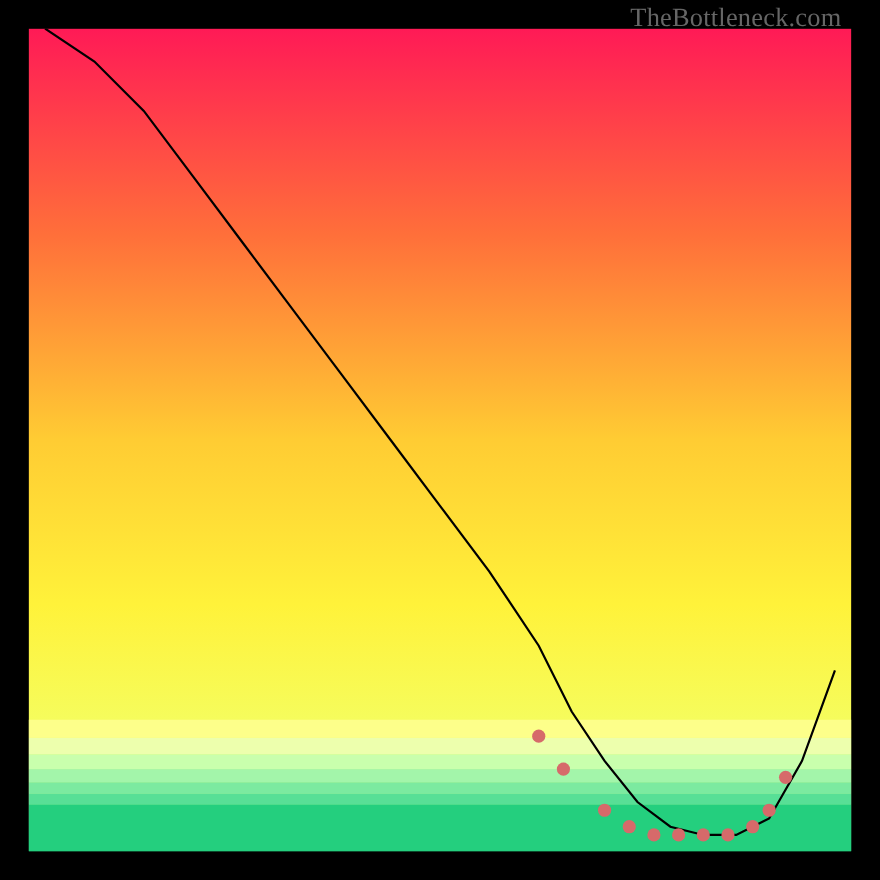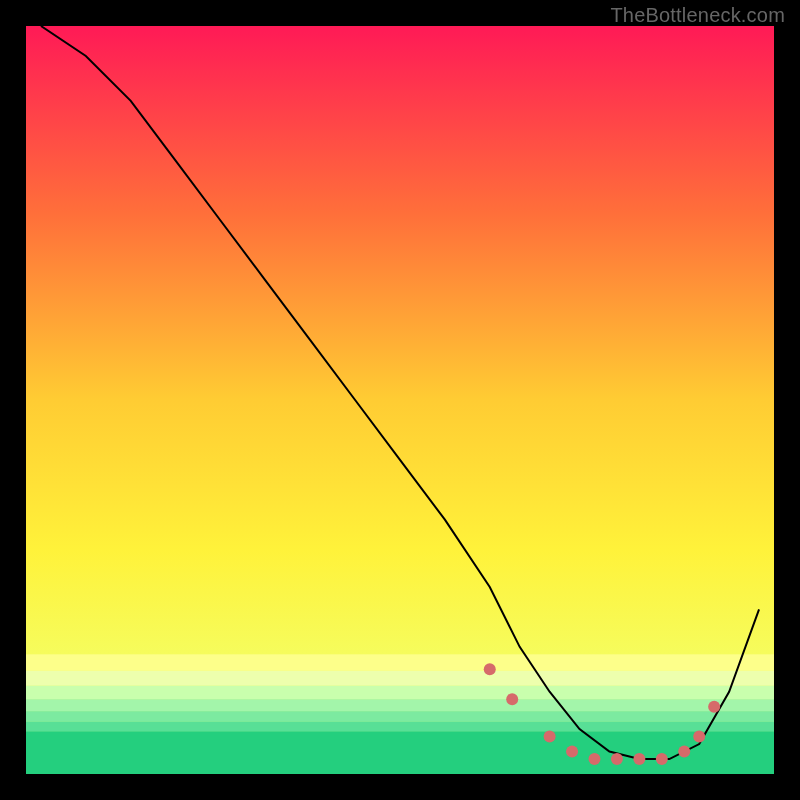--- a/index.html
+++ b/index.html
@@ -24,26 +24,27 @@
     position: absolute;
     left: 0;
     top: 0;
     width: 748px;
     height: 748px;
     display: block;
   }
   .watermark {
     position: absolute;
     top: 4px;
-    right: 15px;
+    right: 35px;
     color: #666;
-    font-size: 20px;
+    font-size: 24px;
     font-weight: 500;
     letter-spacing: 0.2px;
     user-select: none;
+    font-family: Liberation Serif, serif;
   }
 </style>
 </head>
 <body>
 
 <div class="watermark">TheBottleneck.com</div>
 
 <div class="frame">
   <svg class="plot" viewBox="0 0 100 100" preserveAspectRatio="none">
     <defs>

